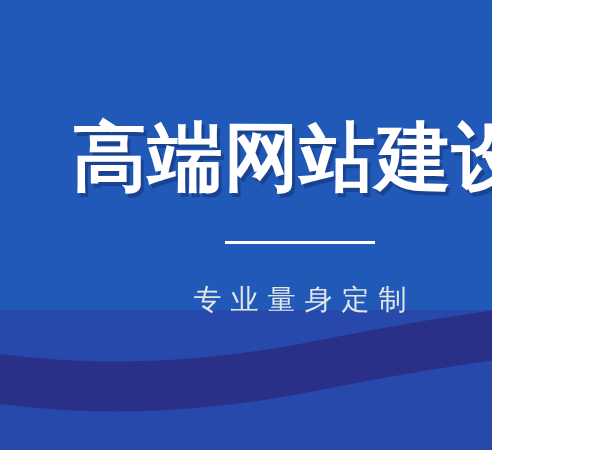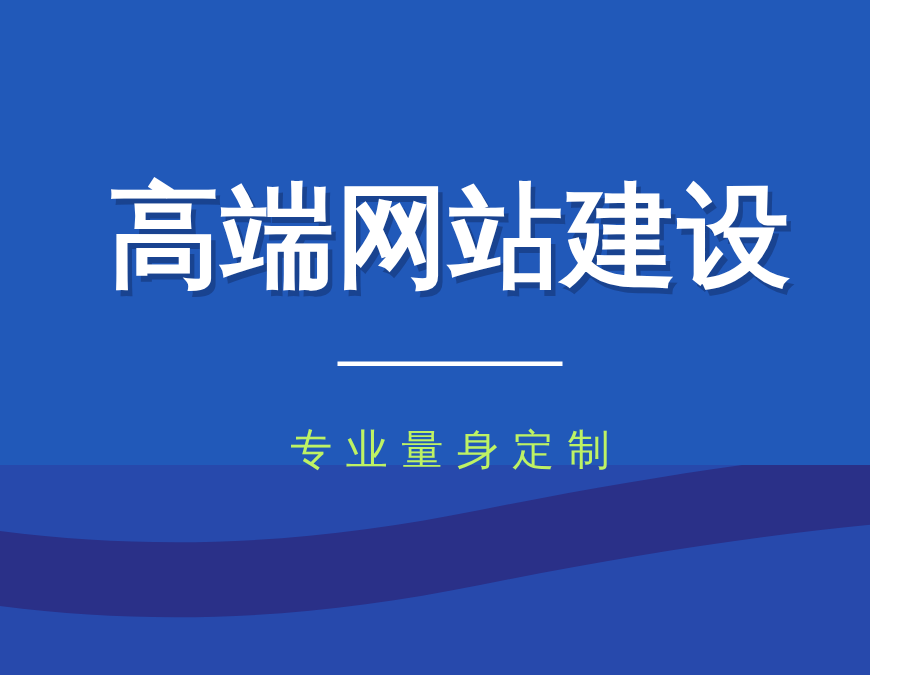--- a/index.html
+++ b/index.html
@@ -2,21 +2,21 @@
 <html><head>
 <meta charset="utf-8">
 <style>
   html, body {
     margin: 0;
     padding: 0;
     background: #ffffff;
   }
   #banner {
     position: relative;
-    width: 580px;
+    width: 492px;
     height: 450px;
     overflow: hidden;
     background: #2159b9;
     font-family: "Liberation Sans", "DejaVu Sans", sans-serif;
     -webkit-font-smoothing: antialiased;
   }
   
   .wave-layer {
     position: absolute;
     left: 0;
@@ -53,21 +53,21 @@
   .divider {
     width: 150px;
     height: 3px;
     background: #ffffff;
     margin-top: 46px;
     border-radius: 0;
   }
   .subtitle {
     margin: 0;
     padding: 0;
-    color: #bef264;
+    color: #e5e5e5;
     font-size: 28px;
     font-weight: normal;
     line-height: 1;
     letter-spacing: 9px;
     text-indent: 9px;
     margin-top: 42px;
     white-space: nowrap;
   }
 </style>
 </head>

